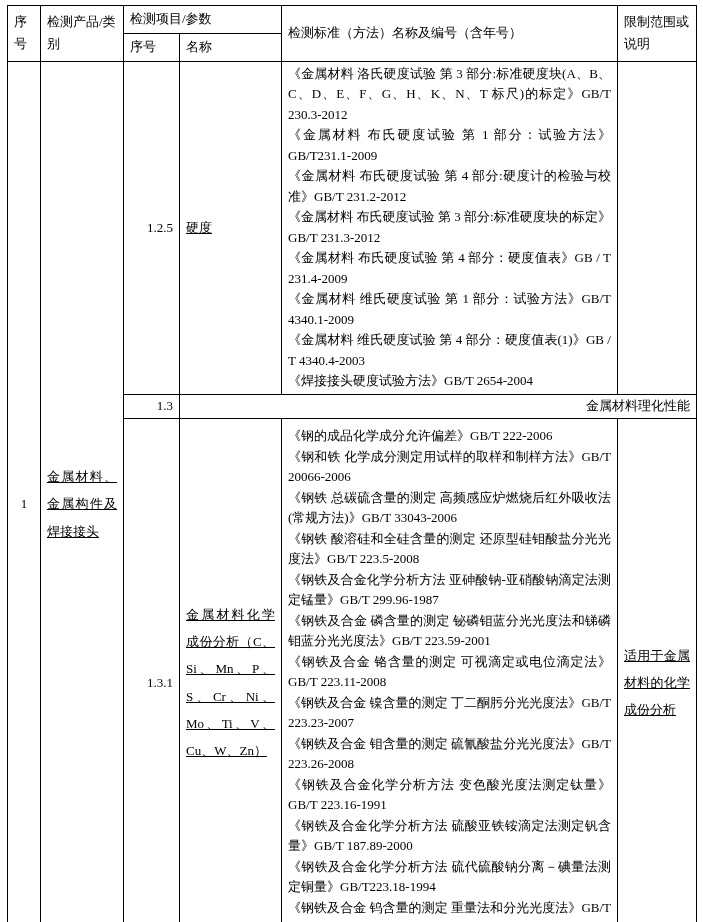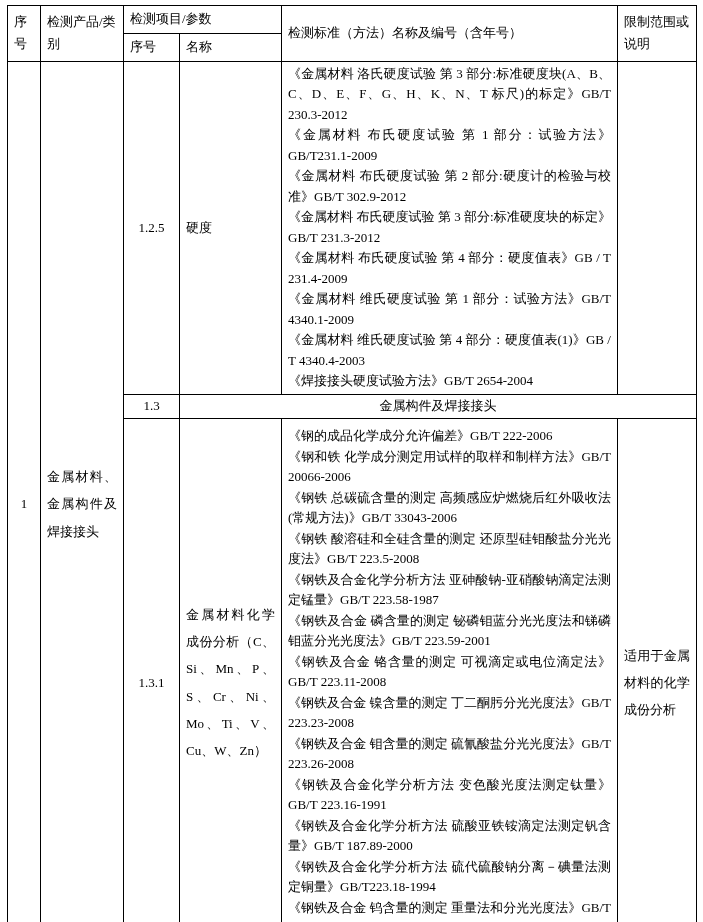--- a/index.html
+++ b/index.html
@@ -30,22 +30,23 @@
   .w-name { width: 102px; }
   .w-standard { width: 336px; }
   .w-limit { width: 79px; }
 
   .hdr { line-height: 1.75; text-align: left; vertical-align: middle; }
   .center-h { text-align: center; }
 
   .product-cell, .name-cell, .limit-cell {
     line-height: 2.08;
     text-align: justify;
+    text-decoration: underline;
   }
-  .serial-cell { text-align: center; padding-left: 8px; }
+  .serial-cell { text-align: right; padding-left: 8px; }
 
   .standards-cell {
     vertical-align: top;
     padding: 1px 8px 1px 10px;
   }
   .standards-cell p.std {
     font-size: 13px;
     line-height: 20.5px;
     text-align: justify;
   }
@@ -80,47 +81,47 @@
     </tr>
 
     <tr class="row-125">
       <td rowspan="3" class="center-h">1</td>
       <td rowspan="3" class="product-cell">金属材料、金属构件及焊接接头</td>
       <td class="serial-cell">1.2.5</td>
       <td class="name-cell">硬度</td>
       <td class="standards-cell">
           <p class="std">《金属材料 洛氏硬度试验 第 3 部分:标准硬度块(A、B、C、D、E、F、G、H、K、N、T 标尺)的标定》GB/T 230.3-2012</p>
           <p class="std">《金属材料 布氏硬度试验 第 1 部分：试验方法》GB/T231.1-2009</p>
-          <p class="std">《金属材料 布氏硬度试验 第 2 部分:硬度计的检验与校准》GB/T 302.9-2012</p>
+          <p class="std">《金属材料 布氏硬度试验 第 4 部分:硬度计的检验与校准》GB/T 231.2-2012</p>
           <p class="std">《金属材料 布氏硬度试验 第 3 部分:标准硬度块的标定》GB/T 231.3-2012</p>
           <p class="std">《金属材料 布氏硬度试验 第 4 部分：硬度值表》GB / T 231.4-2009</p>
           <p class="std">《金属材料 维氏硬度试验 第 1 部分：试验方法》GB/T 4340.1-2009</p>
           <p class="std">《金属材料 维氏硬度试验 第 4 部分：硬度值表(1)》GB / T 4340.4-2003</p>
           <p class="std">《焊接接头硬度试验方法》GB/T 2654-2004</p>
         </td>
       <td></td>
     </tr>
 
     <tr class="row-13">
       <td class="serial-cell">1.3</td>
-      <td colspan="3" class="serial-cell">金属构件及焊接接头</td>
+      <td colspan="3" class="serial-cell">金属材料理化性能</td>
     </tr>
 
     <tr class="row-131">
       <td class="serial-cell">1.3.1</td>
       <td class="name-cell">金属材料化学成份分析（C、Si、Mn、P、S、Cr、Ni、Mo、Ti、V、Cu、W、Zn）</td>
       <td class="standards-cell">
           <p class="std">《钢的成品化学成分允许偏差》GB/T 222-2006</p>
           <p class="std">《钢和铁 化学成分测定用试样的取样和制样方法》GB/T 20066-2006</p>
           <p class="std">《钢铁 总碳硫含量的测定 高频感应炉燃烧后红外吸收法(常规方法)》GB/T 33043-2006</p>
           <p class="std">《钢铁 酸溶硅和全硅含量的测定 还原型硅钼酸盐分光光度法》GB/T 223.5-2008</p>
-          <p class="std">《钢铁及合金化学分析方法 亚砷酸钠-亚硝酸钠滴定法测定锰量》GB/T 223.58-1987</p>
+          <p class="std">《钢铁及合金化学分析方法 亚砷酸钠-亚硝酸钠滴定法测定锰量》GB/T 299.96-1987</p>
           <p class="std">《钢铁及合金 磷含量的测定 铋磷钼蓝分光光度法和锑磷钼蓝分光光度法》GB/T 223.59-2001</p>
           <p class="std">《钢铁及合金 铬含量的测定 可视滴定或电位滴定法》GB/T 223.11-2008</p>
-          <p class="std">《钢铁及合金 镍含量的测定 丁二酮肟分光光度法》GB/T 223.23-2008</p>
+          <p class="std">《钢铁及合金 镍含量的测定 丁二酮肟分光光度法》GB/T 223.23-2007</p>
           <p class="std">《钢铁及合金 钼含量的测定 硫氰酸盐分光光度法》GB/T 223.26-2008</p>
           <p class="std">《钢铁及合金化学分析方法 变色酸光度法测定钛量》GB/T 223.16-1991</p>
           <p class="std">《钢铁及合金化学分析方法 硫酸亚铁铵滴定法测定钒含量》GB/T 187.89-2000</p>
           <p class="std">《钢铁及合金化学分析方法 硫代硫酸钠分离－碘量法测定铜量》GB/T223.18-1994</p>
           <p class="std">《钢铁及合金 钨含量的测定 重量法和分光光度法》GB/T 223.43-2008</p>
         </td>
       <td class="limit-cell">适用于金属材料的化学成份分析</td>
     </tr>
   </tbody>
 </table>

